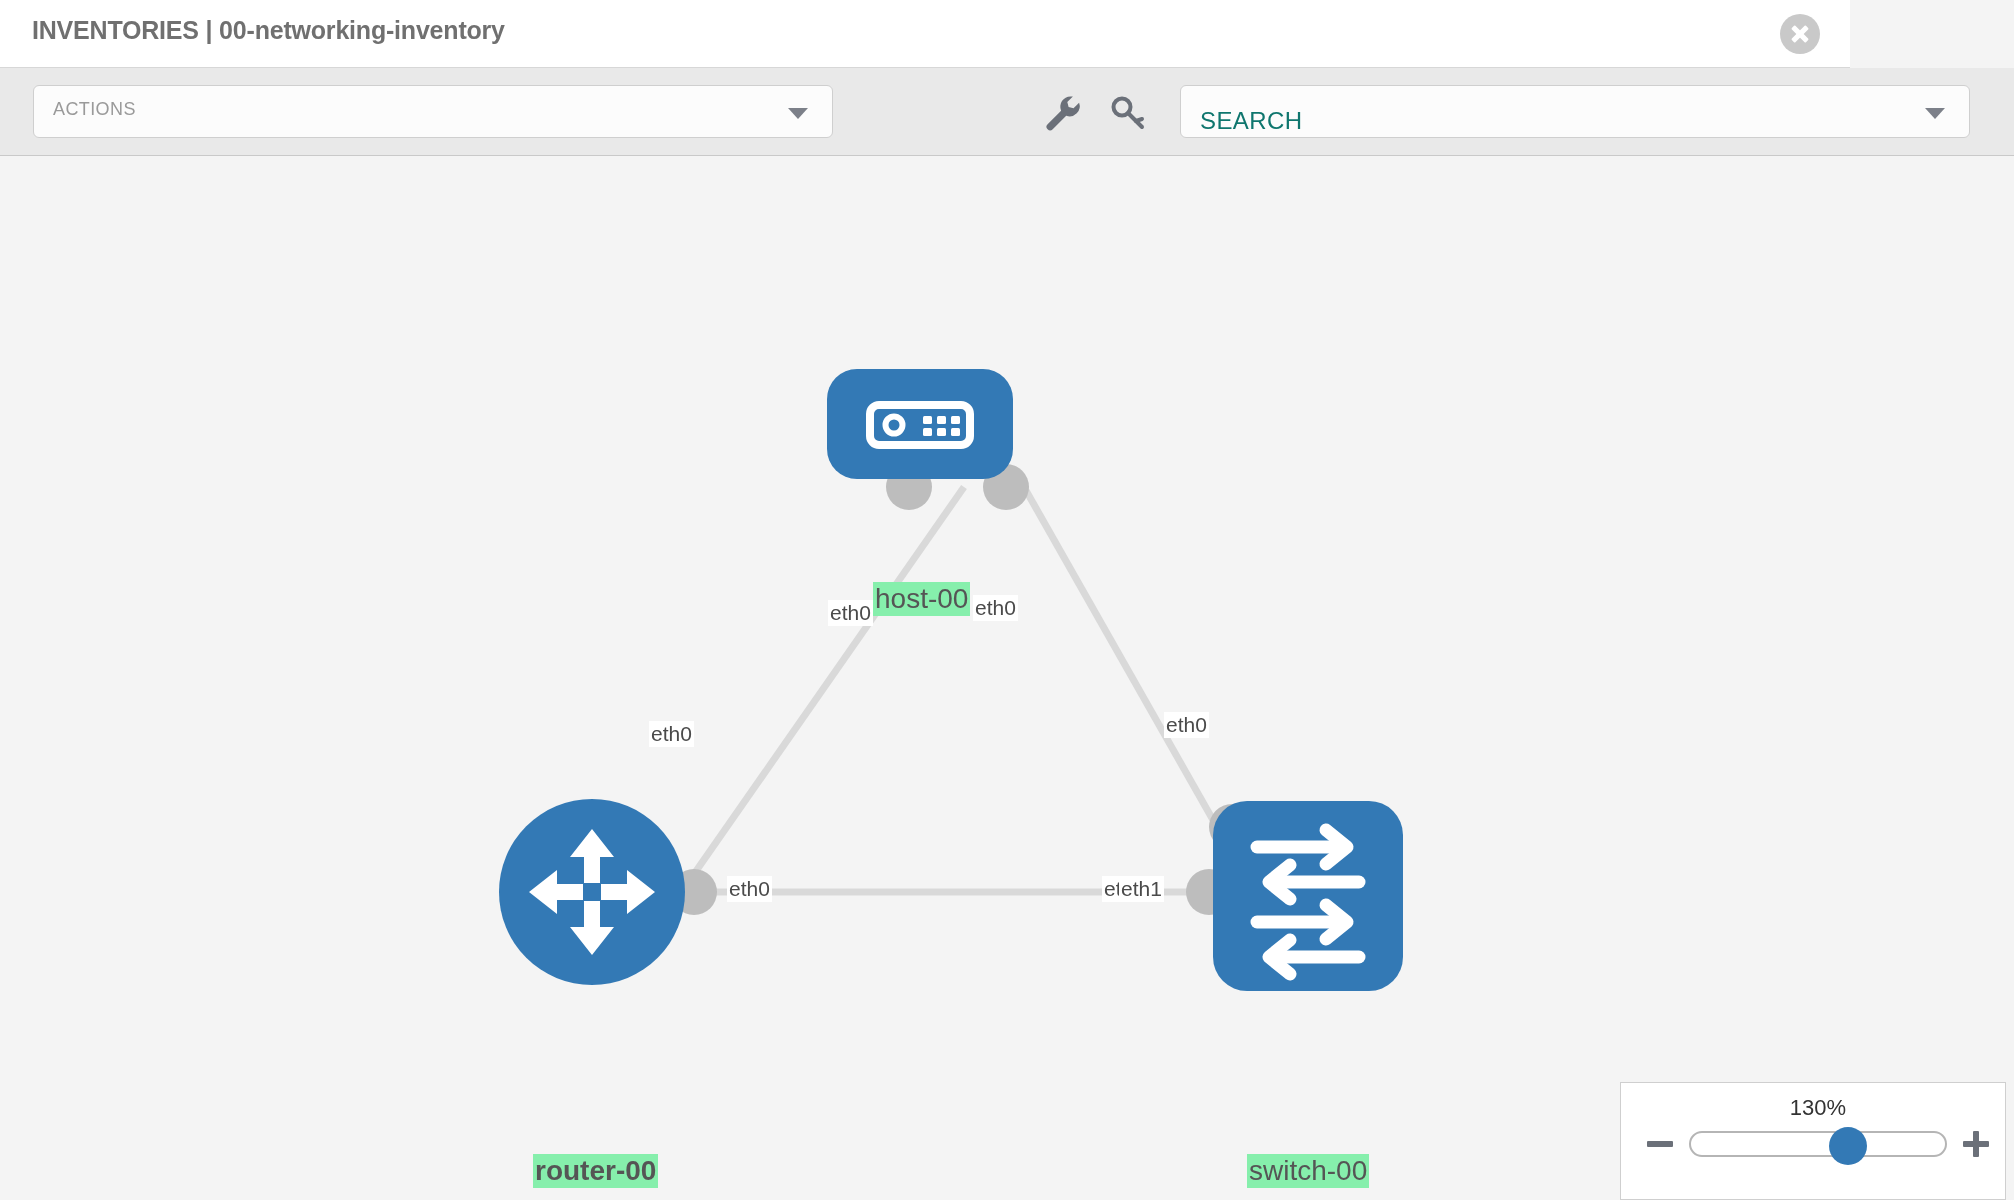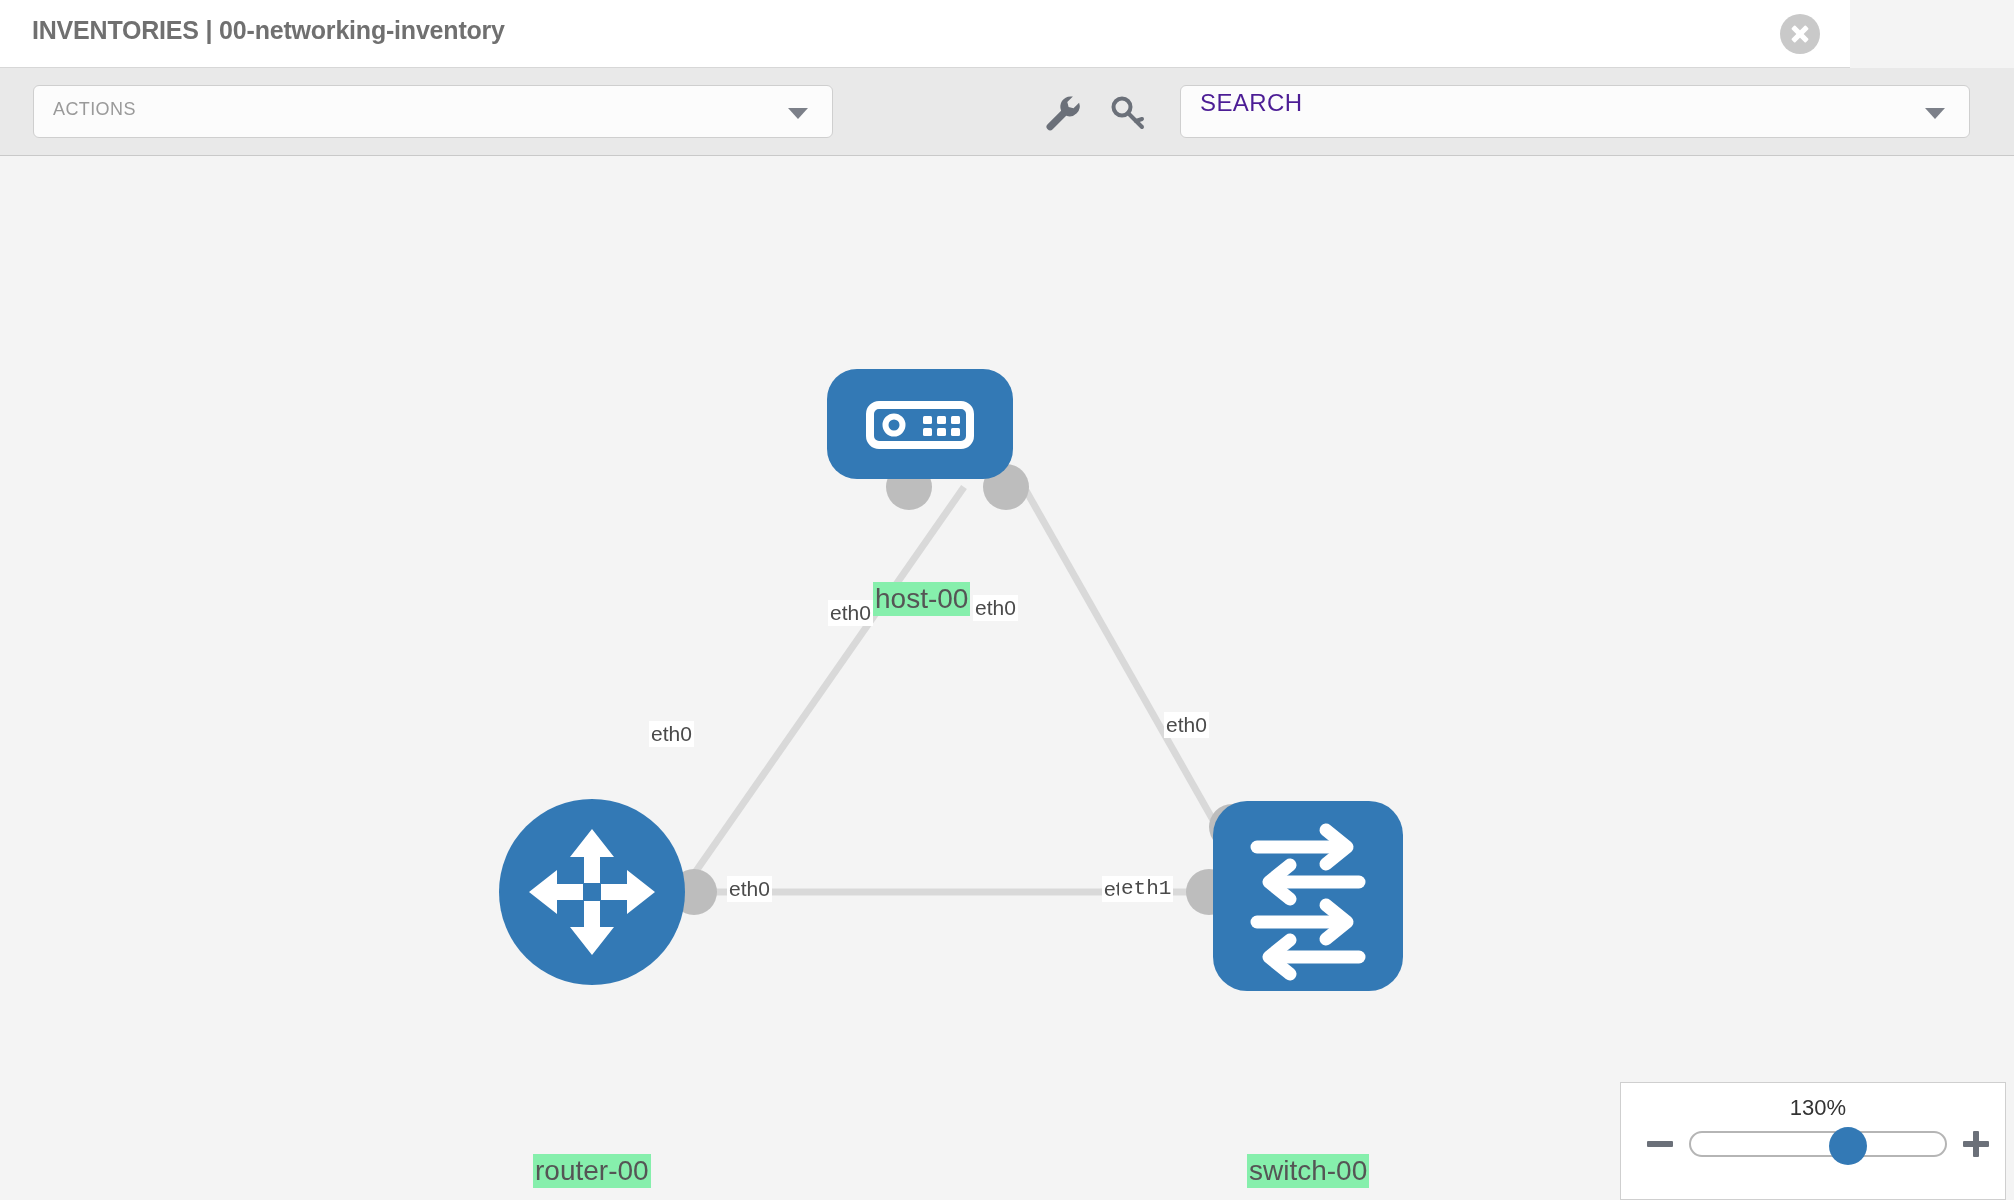--- a/index.html
+++ b/index.html
@@ -81,23 +81,23 @@
   .key-icon    { left: 1107px; }
 
   .search-box {
     position: absolute; left: 1180px; top: 17px;
     width: 790px; height: 53px;
     background: #fcfcfc;
     border: 1px solid #cfcfcf;
     border-radius: 6px;
   }
   .search-box .placeholder {
-    position: absolute; left: 19px; top: 3px;
+    position: absolute; left: 19px; top: 21px;
     font-size: 24px;
-    color: #4c1d95;
+    color: #0f766e;
     letter-spacing: 0.4px;
   }
   .search-box .caret { right: 24px; top: 22px; }
 
   
   .canvas {
     position: absolute; top: 157px; left: 4px;
     width: 2014px; height: 1043px;
     background: #f4f4f4;
     overflow: hidden;
@@ -281,24 +281,24 @@
       </g>
     </g>
   </svg>
 
   <span class="edge-label" style="left:824px; top:443px;">eth0</span>
   <span class="edge-label" style="left:969px; top:438px;">eth0</span>
   <span class="edge-label" style="left:645px; top:564px;">eth0</span>
   <span class="edge-label" style="left:1160px; top:555px;">eth0</span>
   <span class="edge-label" style="left:723px; top:719px;">eth0</span>
   <span class="edge-label" style="left:1098px; top:719px;">eth0</span>
-  <span class="edge-label" style="left:1115px; top:719px;font-family:Liberation Mono, monospace;">eth1</span>
+  <span class="edge-label" style="left:1115px; top:719px;">eth1</span>
 
   <span class="node-label" style="left:869px;  top:425px;">host-00</span>
-  <span class="node-label" style="left:529px;  top:997px;">router-00</span>
+  <span class="node-label" style="left:529px;  top:997px;font-weight:bold;">router-00</span>
   <span class="node-label" style="left:1243px; top:997px;">switch-00</span>
 
 </div>
 
 <div class="zoom-panel">
   <div class="zoom-level">130%</div>
   <div class="zoom-minus"></div>
   <div class="zoom-track">
     <div class="zoom-thumb" style="left: 138.48px;"></div>
   </div>

